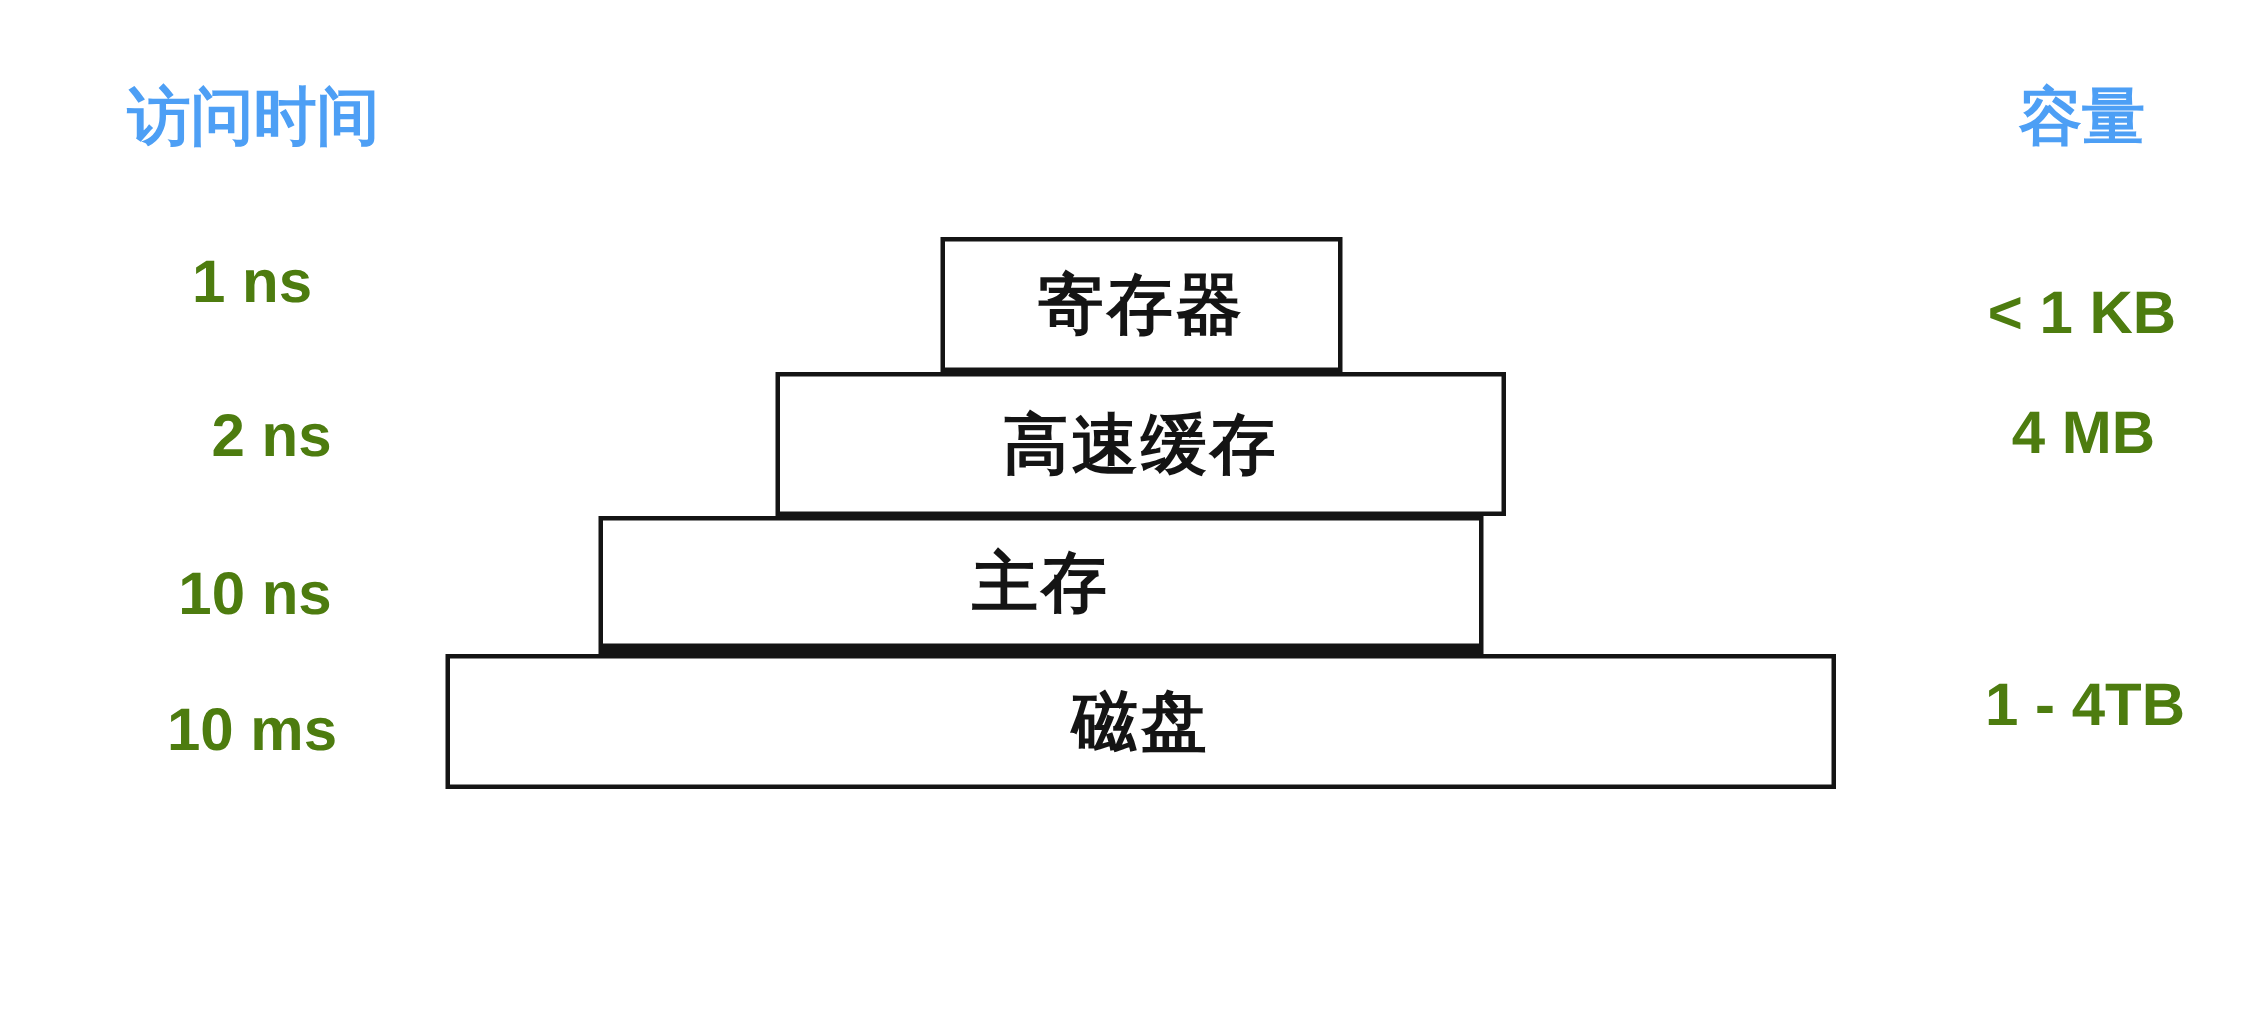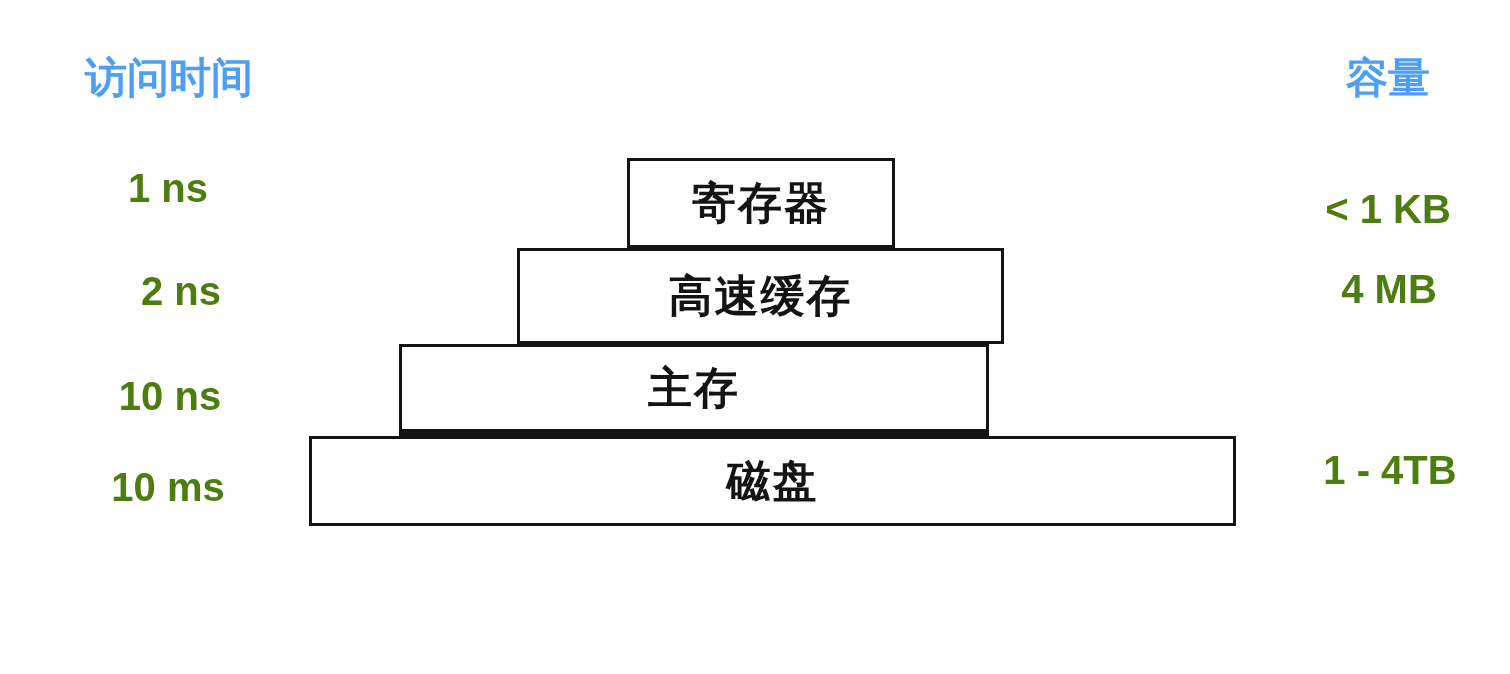--- a/index.html
+++ b/index.html
@@ -56,21 +56,21 @@
     justify-content: center;
     font-size: 44px;
     font-weight: 700;
     color: #141414;
     letter-spacing: 2px;
     white-space: nowrap;
   }
   .b0 { left: 627px; top: 158px; width: 268px; height: 90px; }
   .b1 { left: 517px; top: 248px; width: 487px; height: 96px; }
   .b2 { left: 399px; top: 344px; width: 590px; height: 92px; border-bottom-width: 7px; }
-  .b3 { left: 297px; top: 436px; width: 927px; height: 90px; margin-left: 12px; }
+  .b3 { left: 297px; top: 436px; width: 927px; height: 90px; }
 
   .caption {
     position: absolute;
     left: 732px;
     top: 638px;
     transform: translate(-50%, -50%);
     font-size: 32px;
     font-weight: 400;
     color: #2b2b2b;
     letter-spacing: 2px;

